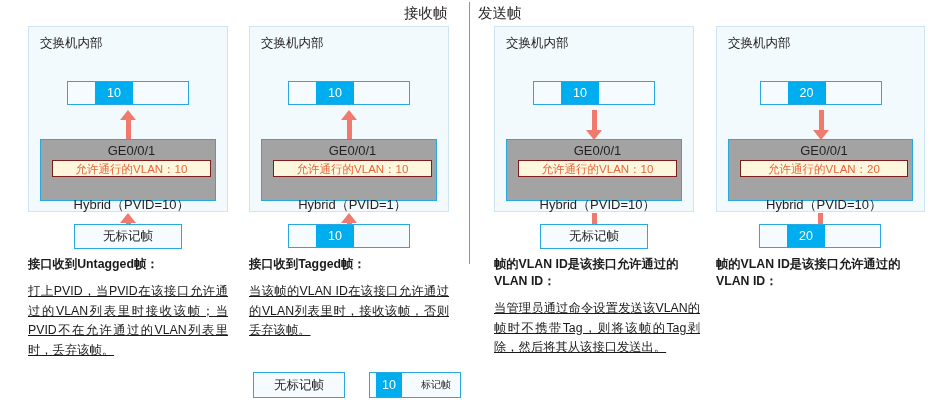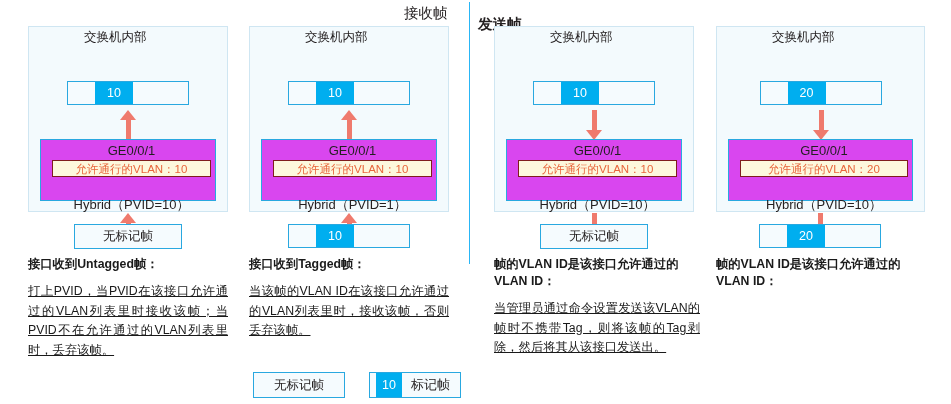--- a/index.html
+++ b/index.html
@@ -25,21 +25,21 @@
     height: 24px;
   }
   .sec-head {
     position: absolute;
     font-size: 14.5px;
     line-height: 20px;
     color: #231f20;
     white-space: nowrap;
   }
   .sec-head.recv { left: 404px; top: 1px; }
-  .sec-head.send { left: 478px; top: 12px; font-weight: bold; }
+  .sec-head.send { left: 478px; top: 1px; }
 
   
   .divider {
     position: absolute;
     left: 469px;
     top: 2px;
     width: 1.4px;
     height: 262px;
     background: #29b6f6;
   }
@@ -55,26 +55,25 @@
     box-sizing: border-box;
   }
   .panel.p1 { left: 28px; }
   .panel.p2 { left: 249px; }
   .panel.p3 { left: 494px; }
   .panel.p4 { left: 716px; width: 209px; }
 
   .panel-title {
     position: absolute;
     left: 11px;
-    top: 2px;
+    top: 8px;
     font-size: 12.5px;
     line-height: 16px;
     color: #231f20;
     white-space: nowrap;
-    margin-left: 44px;
   }
 
   
   .frame {
     display: flex;
     border: 1px solid #29a8e0;
     box-sizing: border-box;
     background: #f5fbfe;
     height: 24px;
     width: 122px;
@@ -135,21 +134,21 @@
   .arrow-outer { top: 213px; height: 24px; }
 
   
   .port-box {
     position: absolute;
     left: 11px;
     right: 11px;
     top: 112px;
     height: 62px;
     border: 1px solid #29a8e0;
-    background: #d946ef;
+    background: #a3a3a3;
     box-sizing: border-box;
     text-align: center;
     padding-left: 7px;
   }
   .port-name {
     font-size: 13px;
     line-height: 19px;
     color: #231f20;
     margin-top: 1px;
   }
@@ -256,23 +255,23 @@
     height: 100%;
     background: #00aeef;
     color: #fff;
     font-size: 12.5px;
     display: flex;
     align-items: center;
     justify-content: center;
   }
   .legend .tag-legend .lt-label {
     flex: 1;
-    font-size: 13px;
-    color: #231f20;
-    padding-left: 9px;
+    font-size: 10px;
+    color: #231f20;
+    padding-left: 19px;
   }
 </style>
 </head>
 <body>
 
 <div class="section-headers">
   <div class="sec-head recv">接收帧</div>
   <div class="sec-head send">发送帧</div>
 </div>
 <div class="divider"></div>

